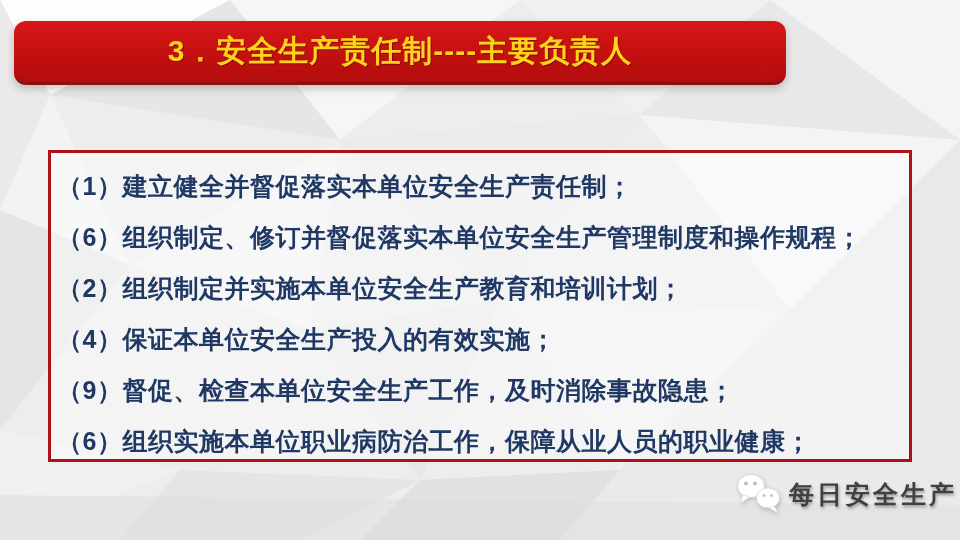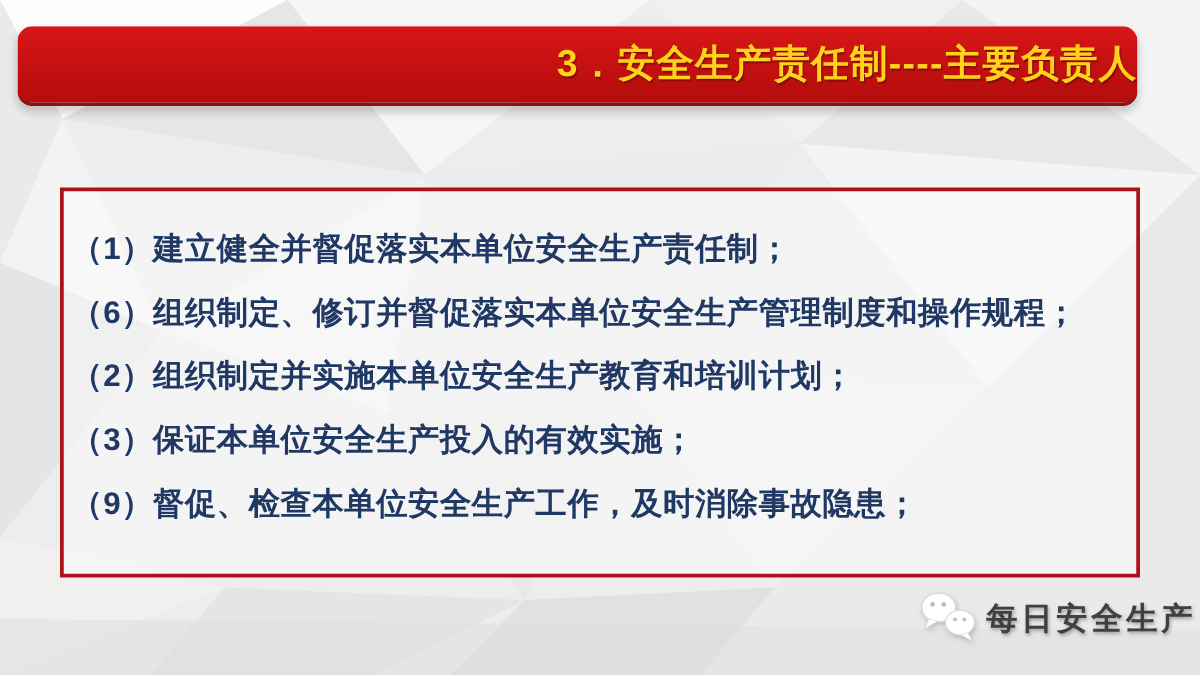--- a/index.html
+++ b/index.html
@@ -18,50 +18,50 @@
   .bg {
     position: absolute;
     left: 0; top: 0;
     width: 960px; height: 540px;
   }
   
   .banner {
     position: absolute;
     left: 14px;
     top: 21px;
-    width: 896px;
+    width: 772px;
     height: 64px;
     box-sizing: border-box;
     border-radius: 12px;
     background: linear-gradient(180deg, #d81717 0%, #c41010 55%, #b30d0d 100%);
     border-bottom: 3px solid #8e0f0f;
     box-shadow: 0 4px 8px rgba(0,0,0,0.20);
     display: flex;
     align-items: center;
-    justify-content: flex-end;
+    justify-content: center;
   }
   .banner-title {
     color: #ffd21c;
     font-size: 30px;
     font-weight: bold;
     letter-spacing: 1px;
     text-shadow: 1px 1px 1px rgba(90,0,0,0.55);
     white-space: nowrap;
   }
   
   .content-box {
     position: absolute;
     left: 48px;
     top: 150px;
     width: 864px;
     height: 312px;
     box-sizing: border-box;
     border: 3px solid #ad1216;
     background: rgba(255,255,255,0.42);
-    padding: 20px 6px 0 6px;
+    padding: 8px 6px 0 6px;
   }
   .content-row {
     height: 51px;
     display: flex;
     align-items: center;
   }
   .content-row span {
     color: #1f3864;
     font-size: 25px;
     font-weight: bold;
@@ -131,24 +131,27 @@
     <div class="content-row">
       <span>（1）建立健全并督促落实本单位安全生产责任制；</span>
     </div>
     <div class="content-row">
       <span>（6）组织制定、修订并督促落实本单位安全生产管理制度和操作规程；</span>
     </div>
     <div class="content-row">
       <span>（2）组织制定并实施本单位安全生产教育和培训计划；</span>
     </div>
     <div class="content-row">
-      <span>（3）保证本单位安全生产投入的有效实施；</span>
+      <span>（4）保证本单位安全生产投入的有效实施；</span>
     </div>
     <div class="content-row">
       <span>（9）督促、检查本单位安全生产工作，及时消除事故隐患；</span>
+    </div>
+    <div class="content-row">
+      <span>（6）组织实施本单位职业病防治工作，保障从业人员的职业健康；</span>
     </div>
   </div>
 
   <div class="watermark">
     <svg class="wechat-icon" viewBox="0 0 50 44" aria-hidden="true">
 
       <ellipse cx="16" cy="14" rx="13.5" ry="11.5" fill="#ffffff" stroke="#d8d8d8" stroke-width="1"></ellipse>
       <polygon points="8,23 5,31 15,25" fill="#ffffff" stroke="#d8d8d8" stroke-width="0.6"></polygon>
       <circle cx="11" cy="11.5" r="1.9" fill="#bdbdbd"></circle>
       <circle cx="20" cy="11.5" r="1.9" fill="#bdbdbd"></circle>

